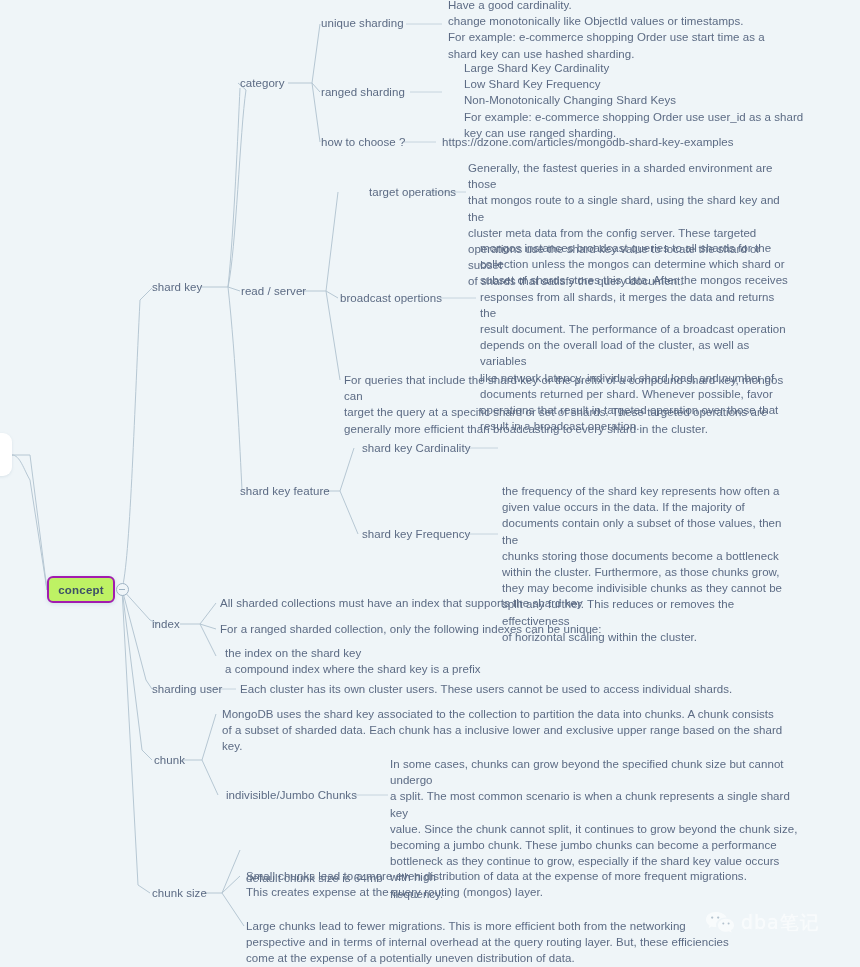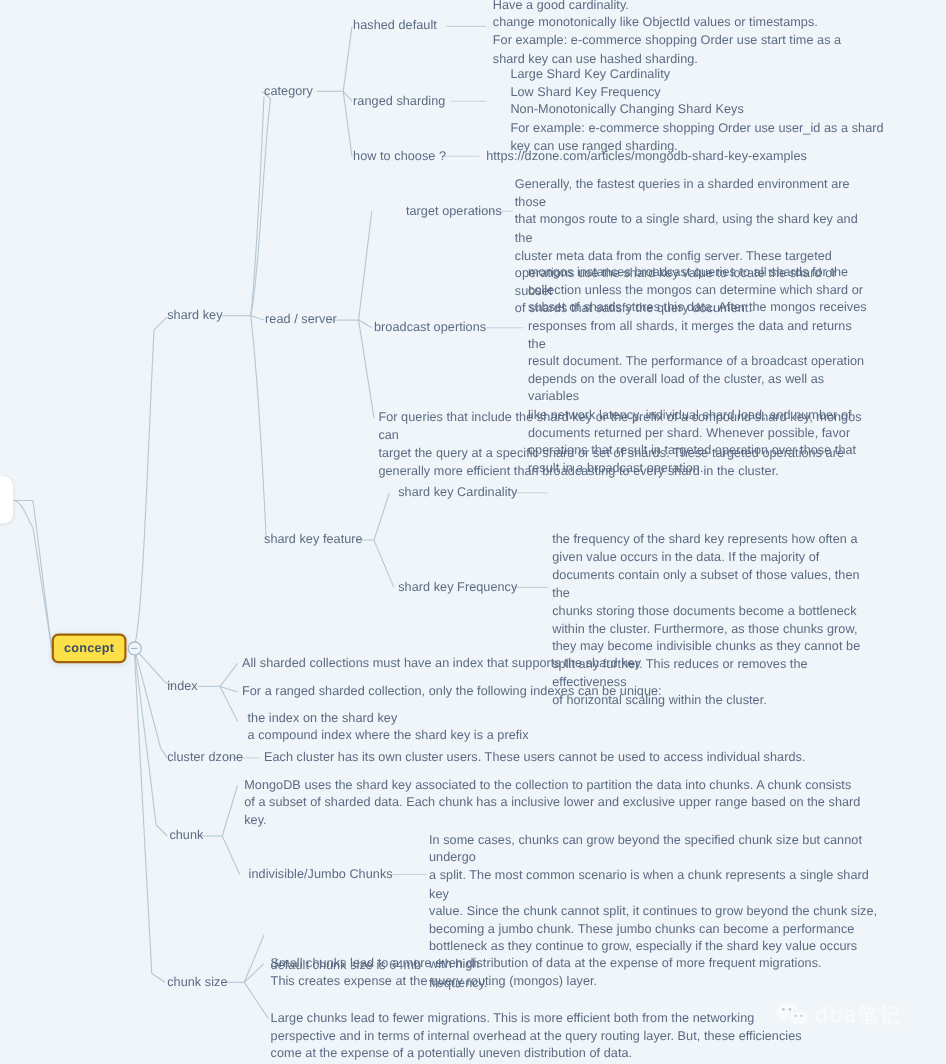--- a/index.html
+++ b/index.html
@@ -48,22 +48,22 @@
     border-radius: 9px;
     box-shadow: 0 1px 3px rgba(120,150,170,0.18);
   }
   
   .concept-node {
     position: absolute;
     left: 47px;
     top: 576px;
     width: 68px;
     height: 27px;
-    background: #fde047;
-    border: 2px solid #a16207;
+    background: #bef264;
+    border: 2px solid #a21caf;
     border-radius: 6px;
     display: flex;
     align-items: center;
     justify-content: center;
     font-size: 11.5px;
     font-weight: bold;
     color: #3d4f68;
     box-shadow: 0 1px 4px rgba(120,160,185,0.25);
     letter-spacing: 0.2px;
   }
@@ -186,21 +186,21 @@
 
   <div class="concept-node">
     <span>concept</span>
   </div>
   <div class="collapse-toggle"></div>
 
   <div class="node topic" style="left:152px; top:279px;">shard key</div>
 
   <div class="node topic" style="left:240px; top:75px;">category</div>
 
-  <div class="node topic" style="left:321px; top:15px;">hashed default</div>
+  <div class="node topic" style="left:321px; top:15px;">unique sharding</div>
   <div class="node" style="left:448px; top:-3px; width:350px;">Have a good cardinality.
 change monotonically like ObjectId values or timestamps.
 For example: e-commerce shopping Order use start time as a
 shard key can use hashed sharding.</div>
 
   <div class="node topic" style="left:321px; top:84px;">ranged sharding</div>
   <div class="node" style="left:448px; top:60px; width:350px;margin-left:16px;">Large Shard Key Cardinality
 Low Shard Key Frequency
 Non-Monotonically Changing Shard Keys
 For example: e-commerce shopping Order use user_id as a shard
@@ -247,21 +247,21 @@
 they may become indivisible chunks as they cannot be
 split any further. This reduces or removes the effectiveness
 of horizontal scaling within the cluster.</div>
 
   <div class="node topic" style="left:152px; top:616px;">index</div>
   <div class="node" style="left:220px; top:595px; width:500px;">All sharded collections must have an index that supports the shard key</div>
   <div class="node" style="left:220px; top:621px; width:500px;">For a ranged sharded collection, only the following indexes can be unique:</div>
   <div class="node" style="left:225px; top:645px; width:500px;">the index on the shard key
 a compound index where the shard key is a prefix</div>
 
-  <div class="node topic" style="left:152px; top:681px;">cluster dzone</div>
+  <div class="node topic" style="left:152px; top:681px;">sharding user</div>
   <div class="node" style="left:240px; top:681px; width:560px;">Each cluster has its own cluster users. These users cannot be used to access individual shards.</div>
 
   <div class="node topic" style="left:154px; top:752px;">chunk</div>
   <div class="node" style="left:222px; top:706px; width:580px;">MongoDB uses the shard key associated to the collection to partition the data into chunks. A chunk consists
 of a subset of sharded data. Each chunk has a inclusive lower and exclusive upper range based on the shard
 key.</div>
 
   <div class="node topic" style="left:226px; top:787px;">indivisible/Jumbo Chunks</div>
   <div class="node" style="left:390px; top:756px; width:410px;">In some cases, chunks can grow beyond the specified chunk size but cannot undergo
 a split. The most common scenario is when a chunk represents a single shard key

